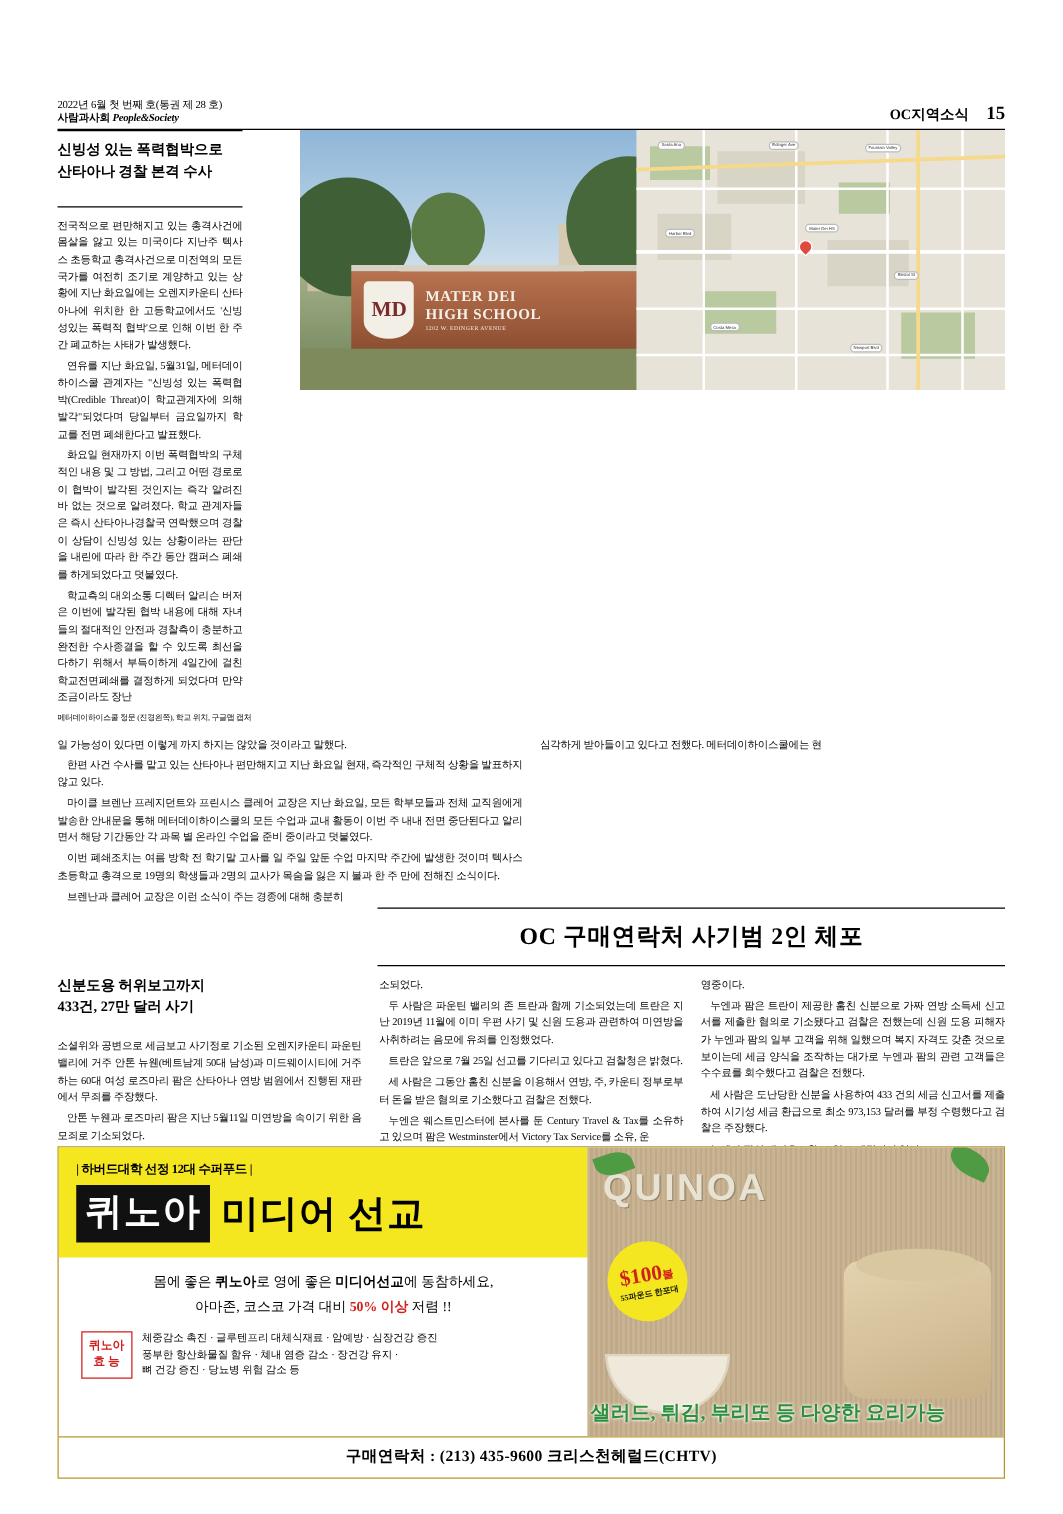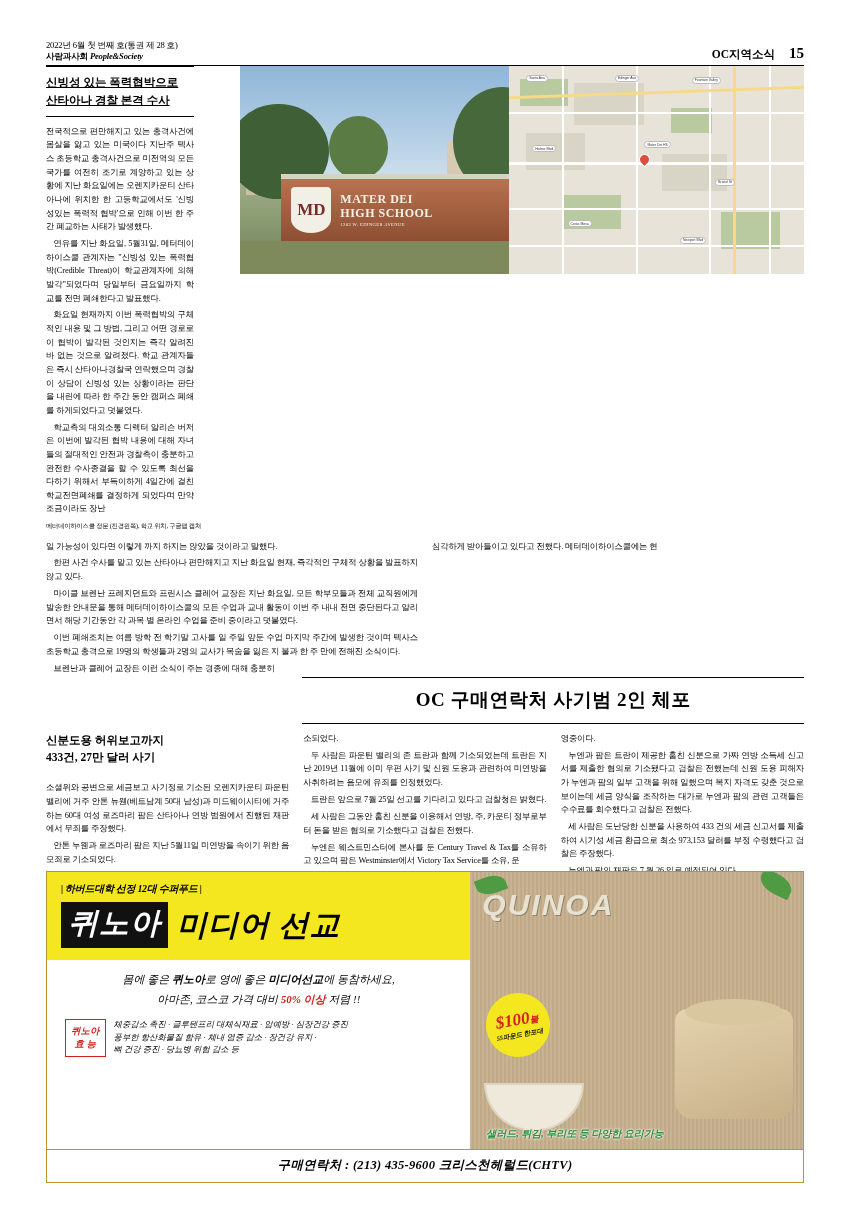--- a/index.html
+++ b/index.html
@@ -14,20 +14,21 @@
     position:relative;
     width:850px;height:1211px;
     box-sizing:border-box;
     padding:40px 46px 0 46px;
   }
   
   .masthead{
     display:flex;align-items:flex-end;justify-content:space-between;
     border-bottom:1.6px solid #000;
     padding-bottom:3px;
+    margin-top:38px;
   }
   .masthead-left{line-height:1.3;}
   .mh-line1{font-size:8.6px;letter-spacing:-0.2px;}
   .mh-line2{font-size:8.6px;font-weight:bold;letter-spacing:-0.2px;}
   .mh-line2 .eng{font-style:italic;font-weight:bold;}
   .masthead-right{display:flex;align-items:baseline;gap:14px;}
   .mh-section{font-size:11.5px;font-weight:bold;}
   .mh-page{font-size:15px;font-weight:bold;}
 
   
@@ -38,21 +39,21 @@
     letter-spacing:1px;
     margin:24px 0 16px 0;
   }
 
   
   .top-block{display:flex;gap:10px;}
   .col-left{width:148px;flex:0 0 148px;}
   .subhead{
     font-size:11.5px;font-weight:bold;line-height:1.5;
     border-top:1.4px solid #000;border-bottom:0.9px solid #000;
-    padding:7px 0 7px 0;margin-bottom:8px;text-decoration:underline;
+    padding:7px 0 18px 0;margin-bottom:8px;
   }
   .body-text{
     font-size:8.4px;line-height:1.62;text-align:justify;
     letter-spacing:-0.15px;
   }
   .body-text p{margin:0 0 0.4em 0;text-indent:0.9em;}
   .body-text p.noind{text-indent:0;}
 
   .photos{flex:1;display:flex;gap:9px;}
   .photo{position:relative;flex:1;}
@@ -112,22 +113,22 @@
   }
   .headline2{
     text-align:center;font-size:19px;font-weight:bold;
     padding:9px 0 10px 0;letter-spacing:0.5px;
   }
   .hr-full{border-top:1.4px solid #000;}
 
   
   .ad{
     position:absolute;left:46px;right:46px;bottom:28px;
-    height:312px;border:1.6px solid #b8962f;box-sizing:border-box;
-    display:flex;flex-direction:column;background:#fff;font-style:italic;
+    height:266px;border:1.6px solid #b8962f;box-sizing:border-box;
+    display:flex;flex-direction:column;background:#fff;
   }
   .ad-main{flex:1;display:flex;}
   .ad-left{width:56%;display:flex;flex-direction:column;}
   .ad-yellow{background:#f5e71f;padding:10px 14px 12px 14px;}
   .ad-sup{font-size:10px;font-weight:bold;letter-spacing:-0.3px;}
   .ad-title{display:flex;align-items:center;margin-top:6px;}
   .ad-kw{
     background:#111;color:#fff;font-size:30px;font-weight:bold;
     padding:1px 7px 4px 7px;letter-spacing:1px;
   }
@@ -169,22 +170,22 @@
     background:#efe9db;border-radius:0 0 48px 48px;border:2px solid #ded5c0;
   }
   .ad-coin{
     position:absolute;left:16px;bottom:92px;width:64px;height:64px;border-radius:50%;
     background:#f5e71f;display:flex;flex-direction:column;align-items:center;justify-content:center;
     transform:rotate(-10deg);
   }
   .ad-coin .c1{font-size:17px;font-weight:bold;color:#d0211c;}
   .ad-coin .c2{font-size:6.5px;font-weight:bold;color:#111;margin-top:1px;}
   .ad-green{
-    position:absolute;left:16px;bottom:8px;right:8px;
-    color:#2f8f3e;font-weight:bold;font-size:10px;
+    position:absolute;left:2px;bottom:8px;right:8px;
+    color:#2f8f3e;font-weight:bold;font-size:16px;
     text-shadow:0 0 2px #fff,0 0 3px #fff;
   }
   .ad-foot{
     border-top:1.6px solid #b8962f;
     padding:7px 0 8px 0;text-align:center;
     font-size:12.5px;font-weight:bold;letter-spacing:0.3px;
   }
   .leaf{position:absolute;border-radius:0 60% 0 60%;background:#4e9b43;}
 </style>
 </head>

